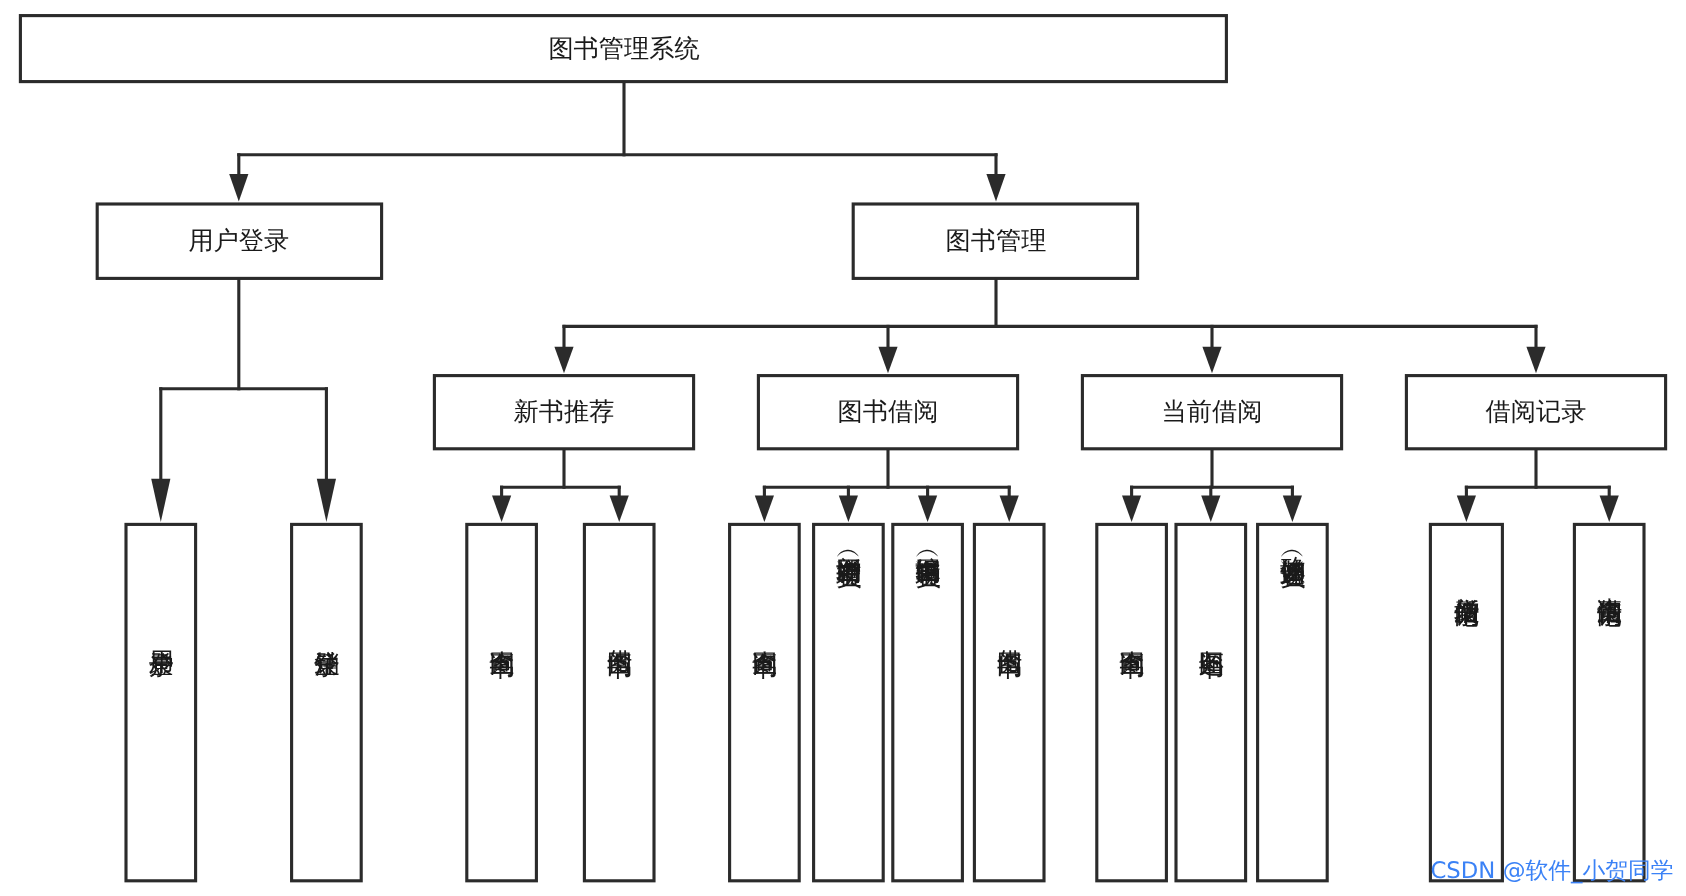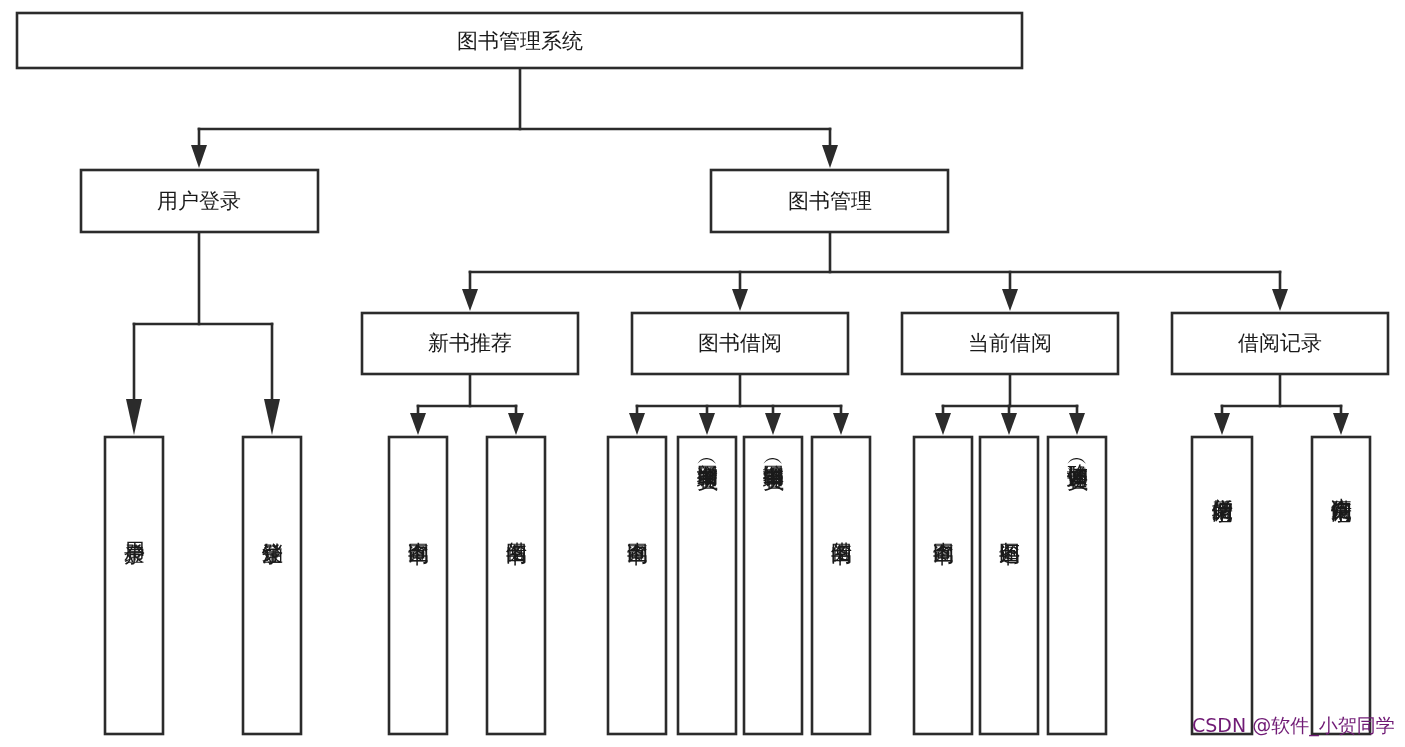--- a/index.html
+++ b/index.html
@@ -65,21 +65,21 @@
     position: absolute;
     display: flex;
     align-items: flex-start;
     justify-content: center;
     pointer-events: none;
   }
   .watermark {
     position: absolute;
     font-family: "DejaVu Sans", "Liberation Sans", sans-serif;
     font-size: 19px;
-    color: #701a75;
+    color: #3b82f6;
     white-space: nowrap;
     user-select: none;
   }
 </style>
 </head>
 <body>
 
 <div id="diagram-root">
 
   <svg id="flow-svg" viewBox="0 0 1405 747">

